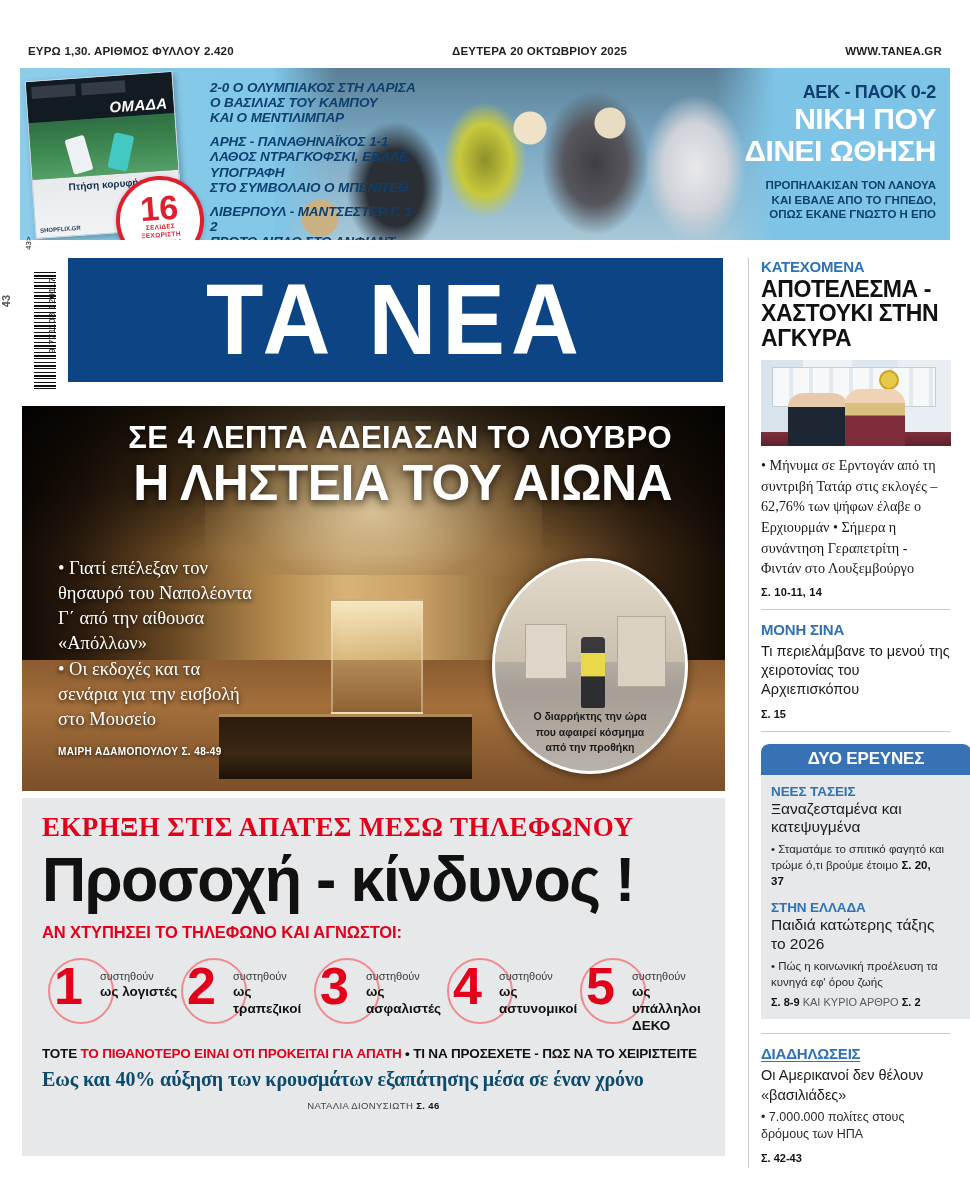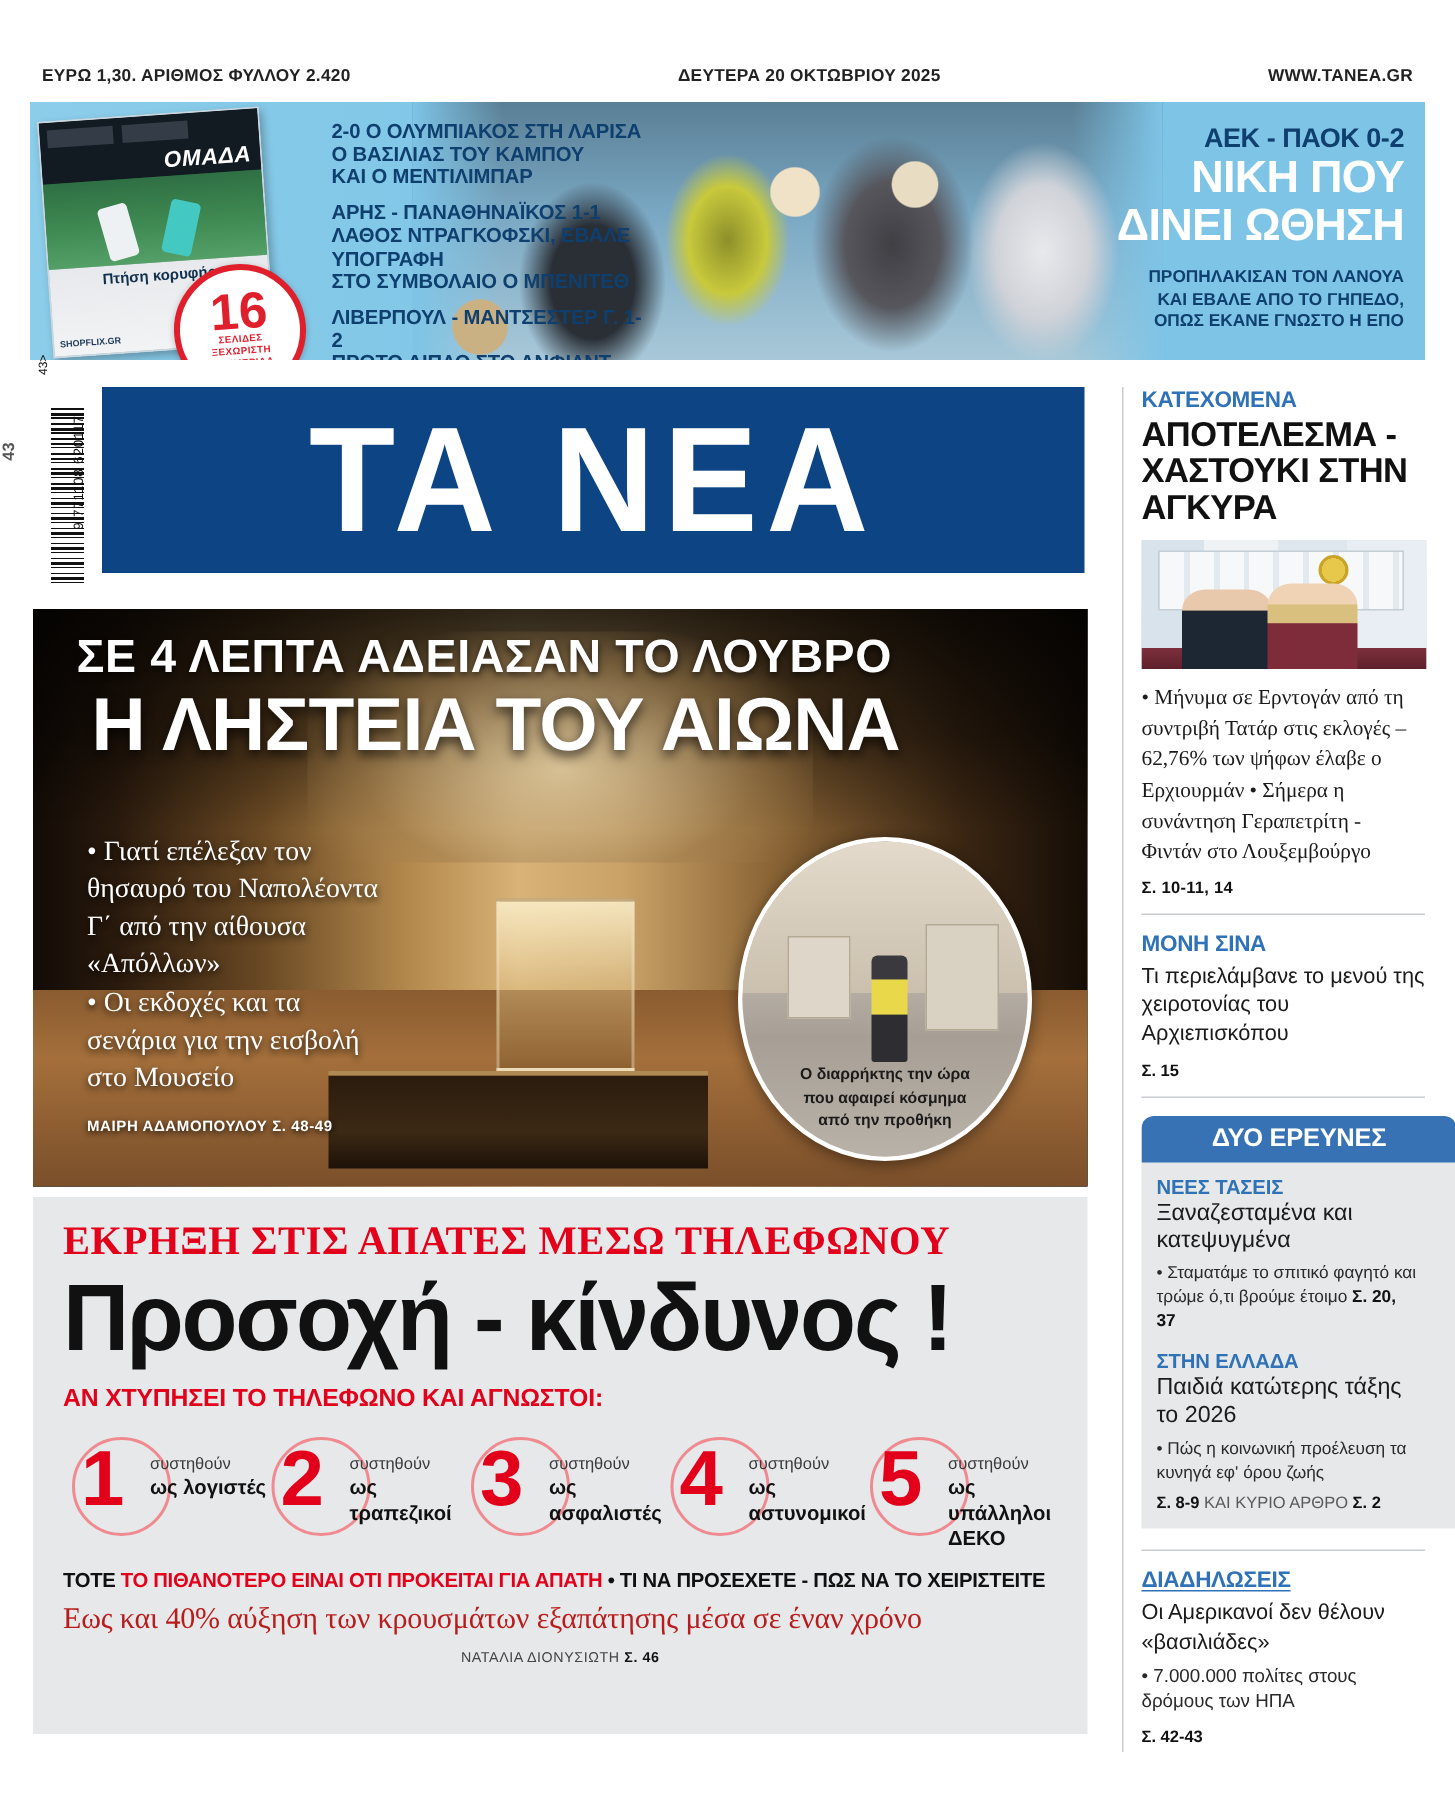--- a/index.html
+++ b/index.html
@@ -86,22 +86,23 @@
     position:absolute; left:96px; top:108px; width:88px; height:88px;
     border-radius:50%; background:#fff; border:4px solid #e01f2d;
     display:flex; flex-direction:column; align-items:center; justify-content:center;
     box-shadow:0 1px 4px rgba(0,0,0,.25); z-index:5; transform:rotate(-4deg);
   }
   .badge16 .num{ color:#e01f2d; font-size:34px; font-weight:900; line-height:.9; }
   .badge16 .l1,.badge16 .l2,.badge16 .l3{
     color:#e01f2d; font-size:6.5px; font-weight:800; letter-spacing:.3px; line-height:1.25;
   }
   .sports-left-text{
-    position:absolute; left:201px; top:12px; width:210px;
+    position:absolute; left:190px; top:12px; width:210px;
     color:#0e3f6e;
+    font-style:italic;
   }
   .sl-block{ margin-bottom:9px; }
   .sl-score{ font-size:13.5px; font-weight:800; line-height:1.12; letter-spacing:-.1px;}
   .sl-line{ font-size:13.5px; font-weight:800; line-height:1.12; letter-spacing:-.1px;}
   .sports-right-text{
     position:absolute; right:14px; top:14px; width:262px; text-align:right;
   }
   .sr-score{ color:#0e3f6e; font-size:18px; font-weight:900; letter-spacing:-.3px; }
   .sr-big{ color:#ffffff; font-size:30px; font-weight:900; line-height:1.02; letter-spacing:-.5px; margin-top:1px;}
   .sr-small{ color:#0e3f6e; font-size:11.5px; font-weight:800; line-height:1.25; margin-top:12px;}
@@ -162,21 +163,21 @@
     position:absolute; left:44%; top:50%; width:13%; height:30%;
     background:linear-gradient(180deg, rgba(255,245,210,.8) 0%, rgba(220,190,130,.45) 55%, rgba(120,85,40,.5) 100%);
     border:2px solid rgba(240,225,190,.45);
   }
   .louvre .bench{
     position:absolute; left:28%; bottom:3%; width:36%; height:17%;
     background:linear-gradient(180deg,#2a1b0d 0%,#3c2915 60%,#1d1208 100%);
     border-top:3px solid #b08a55;
   }
   .louvre-head{
-    position:absolute; left:29px; top:16px; width:640px;
+    position:absolute; left:10px; top:16px; width:640px;text-align:right;
   }
   .kicker{
     color:#fff; font-size:31px; font-weight:600; letter-spacing:.4px; line-height:1.05;
     text-shadow:0 2px 5px rgba(0,0,0,.65);
   }
   .mainhead{
     color:#fff; font-size:50px; font-weight:900; letter-spacing:-.6px; line-height:1.0;
     margin-top:3px; text-shadow:0 3px 8px rgba(0,0,0,.7);
     font-family:"Liberation Sans", sans-serif;
     margin-left:10px;
@@ -254,21 +255,21 @@
     position:absolute; left:58px; top:14px; width:88px;
   }
   .scam-item .t1{ color:#3a3a3a; font-size:11px; font-weight:400; line-height:1.25; }
   .scam-item .t2{ color:#111; font-size:13.5px; font-weight:800; line-height:1.25; }
   .scam-foot1{
     margin-top:12px; font-size:13.5px; font-weight:900; color:#111; letter-spacing:-.2px;
   }
   .scam-foot1 .red{ color:#e2001a; }
   .scam-foot2{
     margin-top:7px; font-family:"Liberation Serif", serif; font-size:20px;
-    font-weight:400; color:#b91c1c; letter-spacing:-.1px;
+    font-weight:700; color:#0c4a6e; letter-spacing:-.1px;
   }
   .scam-byline{
     margin-top:9px; text-align:center; font-size:9.5px; color:#444; letter-spacing:.4px;
   }
   .scam-byline b{ color:#111; font-weight:800; }
 
   
   .sidebar{
     position:absolute; left:748px; top:258px; width:202px; height:910px;
     border-left:1px solid #c8ccd0; padding-left:12px;

